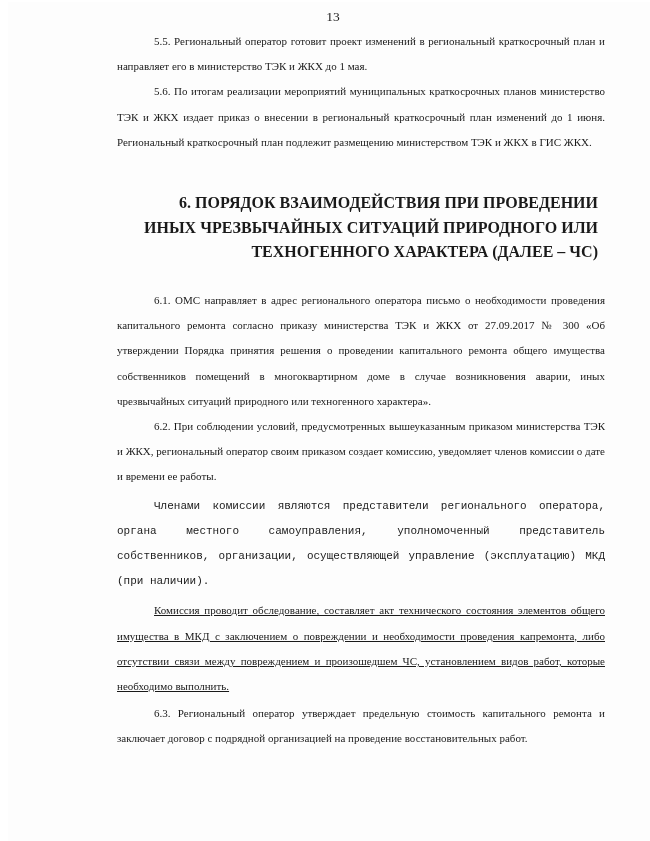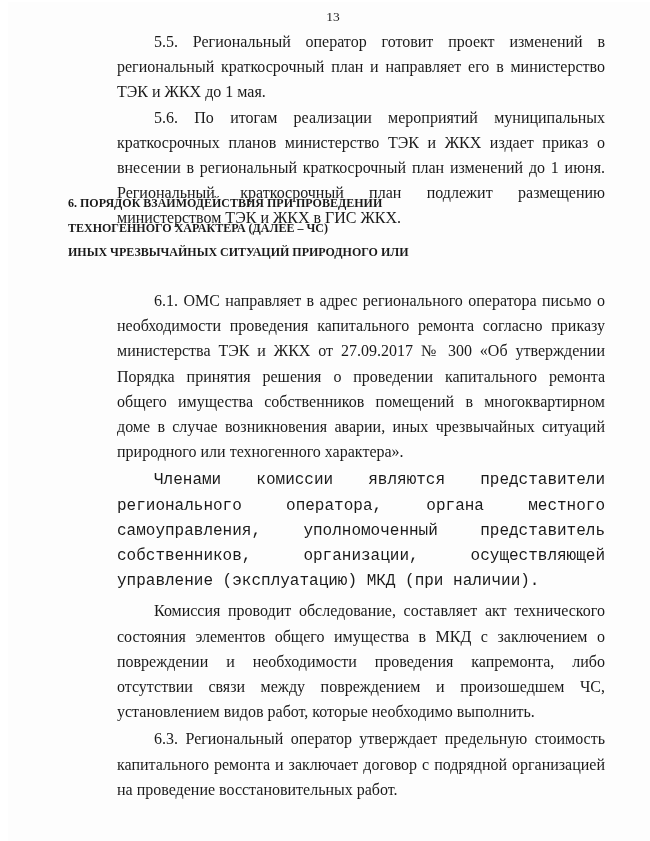--- a/index.html
+++ b/index.html
@@ -1,42 +1,43 @@
 <!DOCTYPE html>
 <html><head>
 <meta charset="utf-8">
 <style>
   html, body { margin: 0; padding: 0; background: #ffffff; }
   body { width: 650px; height: 841px; overflow: hidden; position: relative;
          font-family: "Liberation Serif", serif; color: #1a1a1a; }
   .page { position: absolute; left: 0; top: 2px; width: 650px; height: 841px; background: #fdfdfd; margin-left: 8px; }
   .page-number { position: absolute; top: 7px; left: 0; width: 650px; text-align: center; font-size: 13.5px; }
-  .text { position: absolute; left: 109px; width: 488px; font-size: 16px; line-height: 25.2px; }
+  .text { position: absolute; left: 109px; width: 488px; font-size: 11px; line-height: 25.2px; }
   .para { margin: 0; text-align: justify; text-indent: 37px; }
-  .heading { position: absolute; left: 60px; width: 530px; top: 189px; text-align: left;
-             font-weight: bold; font-size: 12px; line-height: 24.6px; }
+  .heading { position: absolute; left: 60px; width: 530px; top: 189px; text-align: right;
+             font-weight: bold; font-size: 16px; line-height: 24.6px; }
   .heading span { display: block; }
 </style>
 </head>
 <body>
 
 <div class="page">
   <div class="page-number">13</div>
 
   <div class="text" style="top:27px;">
     <p class="para">5.5. Региональный оператор готовит проект изменений в региональный краткосрочный план и направляет его в министерство ТЭК и ЖКХ до 1 мая.</p>
     <p class="para">5.6. По итогам реализации мероприятий муниципальных краткосрочных планов министерство ТЭК и ЖКХ издает приказ о внесении в региональный краткосрочный план изменений до 1 июня. Региональный краткосрочный план подлежит размещению министерством ТЭК и ЖКХ в ГИС ЖКХ.</p>
   </div>
 
   <div class="heading">
     <span>6. ПОРЯДОК ВЗАИМОДЕЙСТВИЯ ПРИ ПРОВЕДЕНИИ</span>
+    <span>ИНЫХ ЧРЕЗВЫЧАЙНЫХ СИТУАЦИЙ ПРИРОДНОГО ИЛИ</span>
     <span>ТЕХНОГЕННОГО ХАРАКТЕРА (ДАЛЕЕ – ЧС)</span>
-    <span>ИНЫХ ЧРЕЗВЫЧАЙНЫХ СИТУАЦИЙ ПРИРОДНОГО ИЛИ</span>
   </div>
 
   <div class="text" style="top:286px;">
     <p class="para">6.1. ОМС направляет в адрес регионального оператора письмо о необходимости проведения капитального ремонта согласно приказу министерства ТЭК и ЖКХ от 27.09.2017 № 300 «Об утверждении Порядка принятия решения о проведении капитального ремонта общего имущества собственников помещений в многоквартирном доме в случае возникновения аварии, иных чрезвычайных ситуаций природного или техногенного характера».</p>
+    <p class="para">6.2. При соблюдении условий, предусмотренных вышеуказанным приказом министерства ТЭК и ЖКХ, региональный оператор своим приказом создает комиссию, уведомляет членов комиссии о дате и времени ее работы.</p>
     <p class="para" style="margin-top:4px;font-family:Liberation Mono, monospace;">Членами комиссии являются представители регионального оператора, органа местного самоуправления, уполномоченный представитель собственников, организации, осуществляющей управление (эксплуатацию) МКД (при наличии).</p>
-    <p class="para" style="margin-top:4px;">Комиссия проводит обследование, составляет акт технического состояния элементов общего имущества в МКД с заключением о повреждении и необходимости проведения капремонта, либо отсутствии связи между повреждением и произошедшем ЧС, установлением видов работ, которые необходимо выполнить.</p>
+    <p class="para" style="margin-top:4px;text-decoration:underline;">Комиссия проводит обследование, составляет акт технического состояния элементов общего имущества в МКД с заключением о повреждении и необходимости проведения капремонта, либо отсутствии связи между повреждением и произошедшем ЧС, установлением видов работ, которые необходимо выполнить.</p>
     <p class="para" style="margin-top:2px;">6.3. Региональный оператор утверждает предельную стоимость капитального ремонта и заключает договор с подрядной организацией на проведение восстановительных работ.</p>
 
   </div>
 </div>
 
 </body></html>

